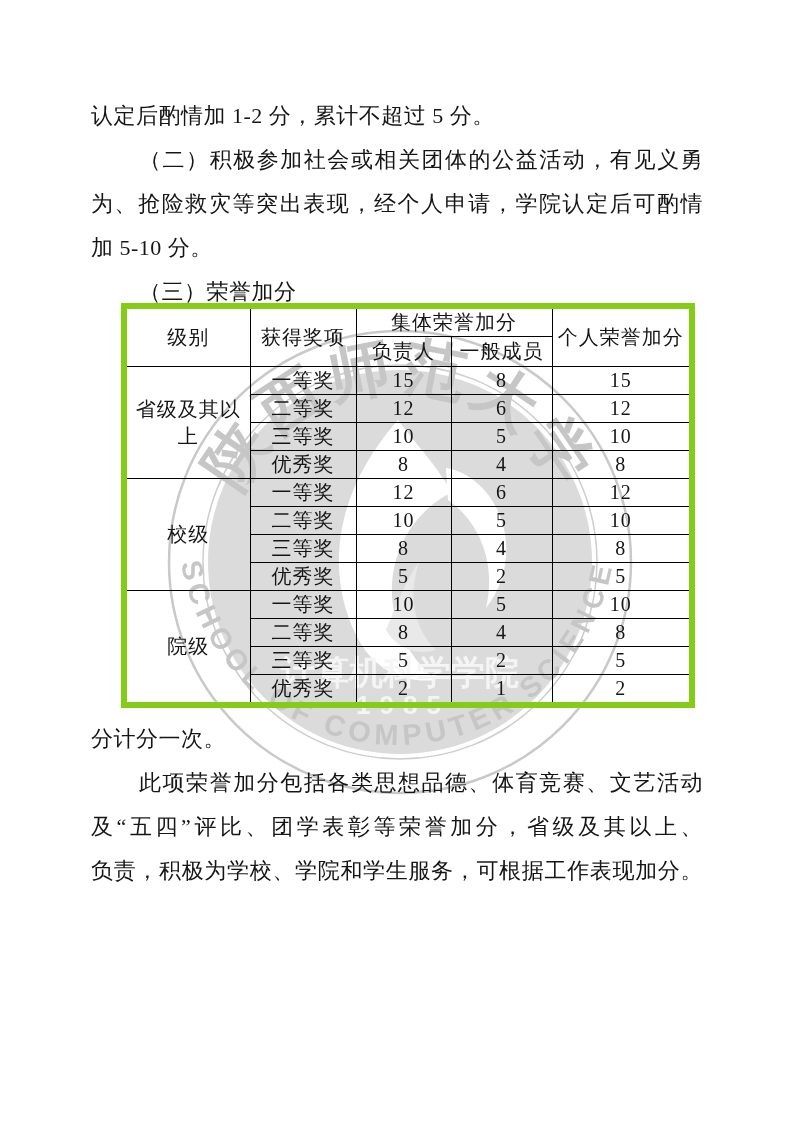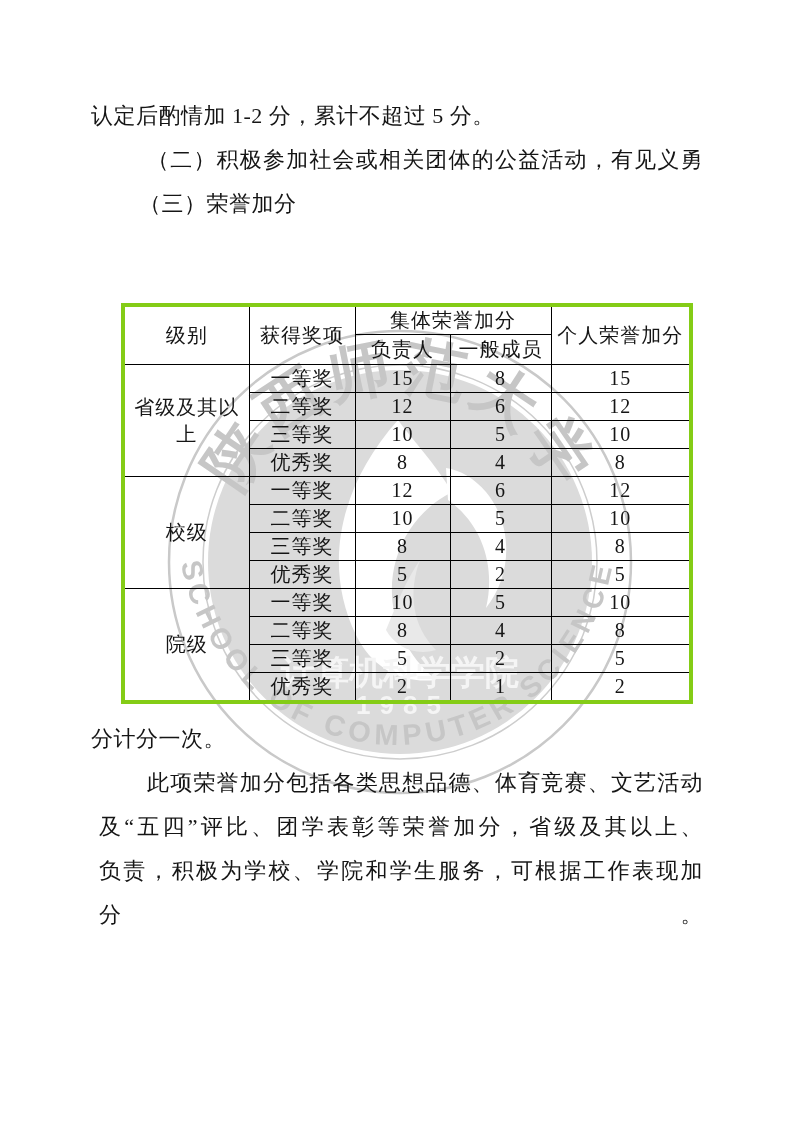--- a/index.html
+++ b/index.html
@@ -12,28 +12,28 @@
   .watermark{position:absolute;left:0;top:0;z-index:0;}
   .content-upper,.content-lower{
     position:absolute;left:91px;width:612px;z-index:2;
   }
   .content-upper{top:94px;font-family:Liberation Serif, serif;}
   .content-lower{top:717px;}
   .line{
     height:44px;line-height:44px;font-size:22px;
     white-space:normal;letter-spacing:0.5px;
   }
-  .line.j{text-align:justify;text-align-last:justify;margin-left:8px;}
+  .line.j{text-align:justify;text-align-last:justify;}
   .line.indent{text-indent:48px;}
   table.score{
     position:absolute;left:121px;top:303px;z-index:2;
     width:568px;height:387px;border-collapse:collapse;table-layout:fixed;
     background:transparent;
   }
-  table.score{border:4px solid #84cc16;}
+  table.score{border:6px solid #84cc16;}
   table.score td,table.score th{
     border:1px solid #000;padding:0;margin:0;
     font-size:20px;font-weight:normal;text-align:center;vertical-align:middle;
     background:transparent;letter-spacing:1px;
   }
   tr.hdr1{height:26px;}
   tr.hdr2{height:30px;}
   .seal-cjk-arc{font-family:"Liberation Serif","DejaVu Serif",serif;}
   .seal-en-arc{font-family:"Liberation Sans","DejaVu Sans",sans-serif;}
   .seal-center{font-family:"Liberation Sans","DejaVu Sans",sans-serif;}
@@ -65,20 +65,22 @@
   <text class="seal-en-arc" font-size="29" font-weight="bold" fill="#c6c6c6" letter-spacing="5">
     <textPath href="#arcBottom" startOffset="50%" text-anchor="middle">SCHOOL OF COMPUTER SCIENCE</textPath>
   </text>
   <text class="seal-center" x="400" y="684" text-anchor="middle" font-size="34" font-weight="bold" fill="#f5f5f5" letter-spacing="0">计算机科学学院</text>
   <text class="seal-center" x="403" y="714" text-anchor="middle" font-size="26" font-weight="bold" fill="#f5f5f5" letter-spacing="9">1985</text>
 </svg>
 
 <div class="content-upper">
   <div class="line">认定后酌情加 1-2 分，累计不超过 5 分。</div>
   <div class="line j indent">（二）积极参加社会或相关团体的公益活动，有见义勇</div>
+  <div class="line j">为、抢险救灾等突出表现，经个人申请，学院认定后可酌情</div>
+  <div class="line">加 5-10 分。</div>
   <div class="line indent">（三）荣誉加分</div>
 </div>
 
 <table class="score">
   <colgroup>
     <col style="width:126px">
       <col style="width:106px">
       <col style="width:95px">
     <col style="width:101px">
       <col style="width:140px">

